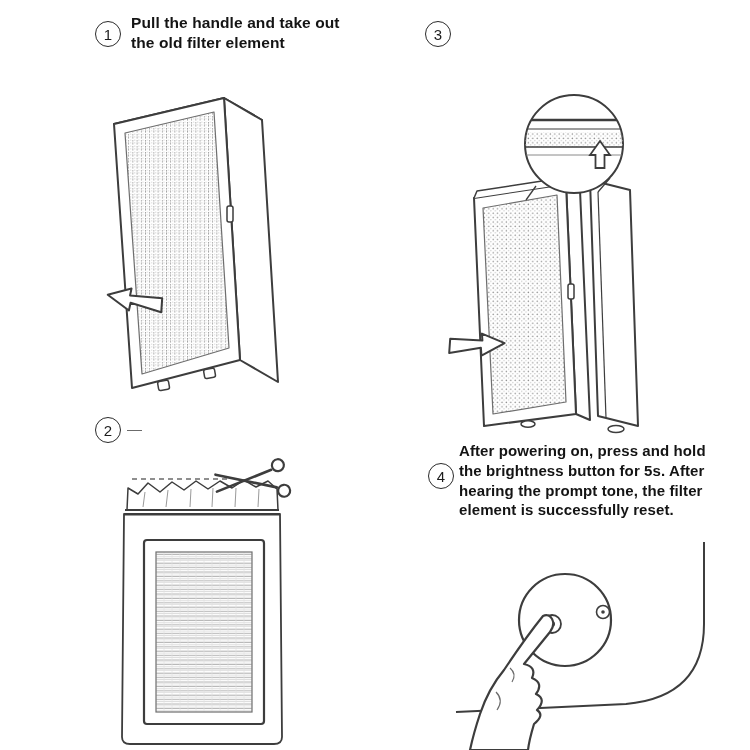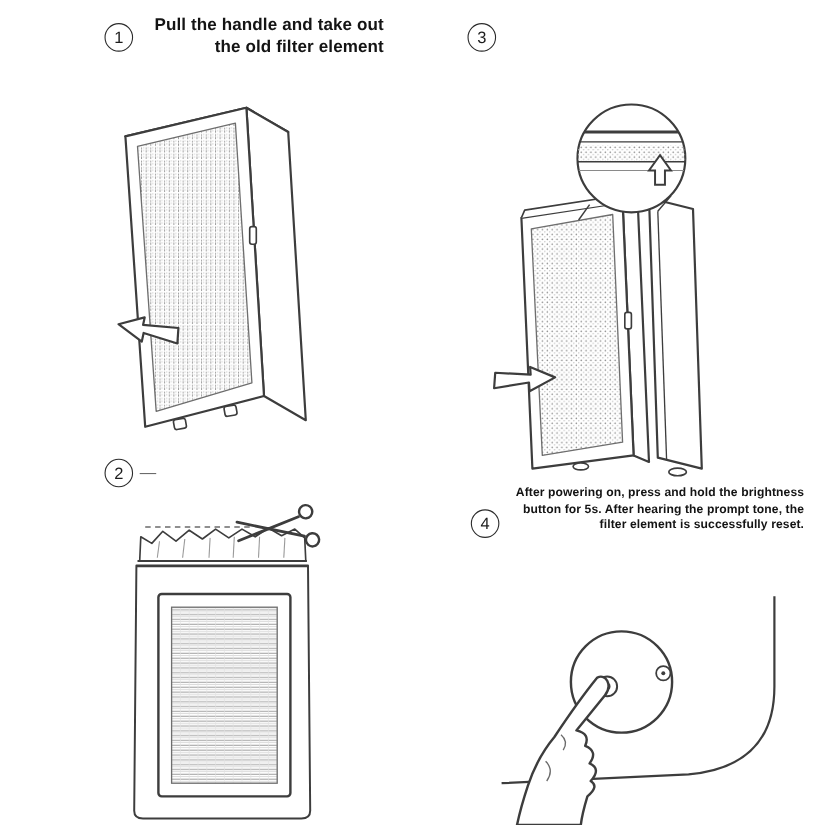--- a/index.html
+++ b/index.html
@@ -5,22 +5,22 @@
   * { margin:0; padding:0; box-sizing:border-box; }
   html,body { width:750px; height:750px; background:#ffffff; }
   body { font-family:"Liberation Sans", sans-serif; color:#161616; }
   .page { position:relative; width:750px; height:750px; background:#ffffff; overflow:hidden; }
   .abs { position:absolute; }
   .step-num {
     width:26px; height:26px; border:1.6px solid #2b2b2b; border-radius:50%;
     display:flex; align-items:center; justify-content:center;
     font-size:15px; font-weight:400; color:#1c1c1c; background:#fff;
   }
-  .step-label { font-size:15.5px; font-weight:700; line-height:1.32; letter-spacing:.1px; color:#141414;text-align:right; }
-  .step-label-sm { font-size:11px; }
+  .step-label { font-size:15.5px; font-weight:700; line-height:1.32; letter-spacing:.1px; color:#141414; }
+  .step-label-sm { font-size:15px; }
   .tick { width:15px; border-top:1.6px solid #6b6b6b; height:0; }
   svg { display:block; }
 </style>
 </head>
 <body>
 
 <div class="page">
 
   <div class="abs step-num" style="left:95px;top:21px">1</div>
   <div class="abs step-label" style="left:131px;top:13px;width:218px">Pull the handle and take out the old filter element</div>

